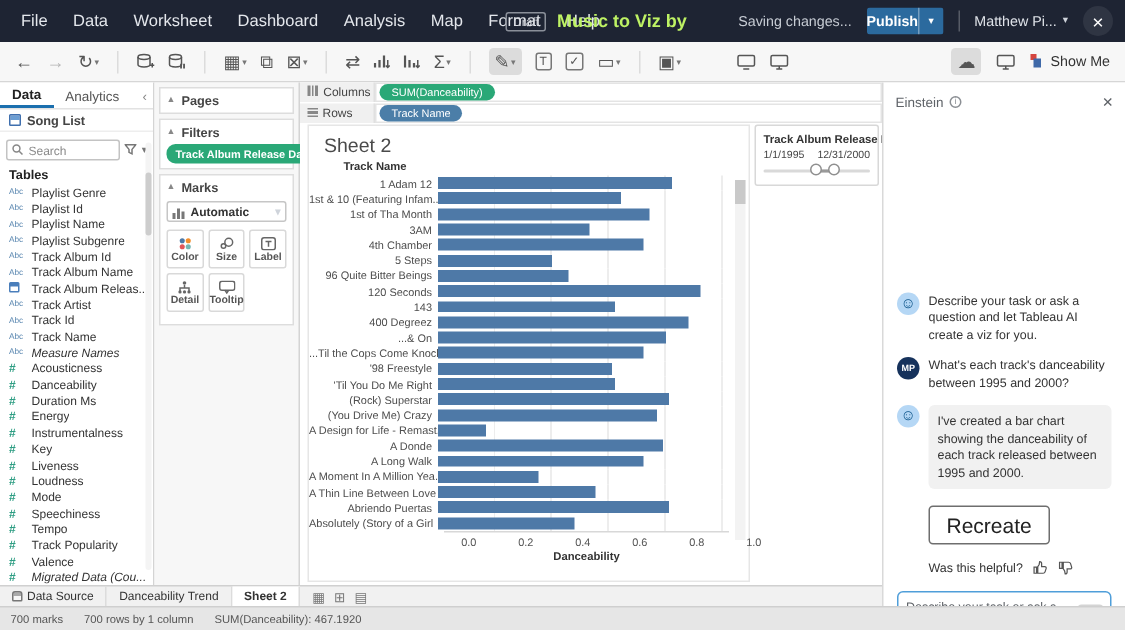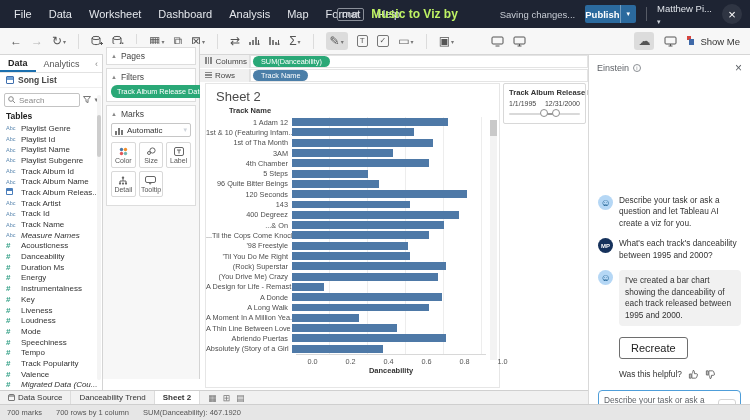--- a/index.html
+++ b/index.html
@@ -13,21 +13,21 @@
   .menu-item{cursor:default;}
   .title-block{position:absolute;left:337px;top:0;height:28px;display:flex;align-items:center;gap:7px;}
   .draft-badge{border:1px solid #8a8f99;border-radius:2px;font-size:8px;padding:1px 4px;color:#d7dae0;}
   .wb-title{font-size:12px;font-weight:bold;color:#bef264;white-space:nowrap;}
   .menubar-right{position:absolute;right:8px;top:0;height:28px;display:flex;align-items:center;gap:10px;}
   .saving{font-size:9.5px;color:#c7ccd4;}
   .publish-btn{display:flex;height:18px;border-radius:2px;overflow:hidden;}
   .publish-main{background:#2b6a9e;color:#fff;font-size:9.5px;font-weight:bold;display:flex;align-items:center;padding:0 0;}
   .publish-caret{background:#2b6a9e;border-left:1px solid rgba(255,255,255,.35);color:#fff;font-size:7px;display:flex;align-items:center;padding:0 6px;}
   .v-divider{width:1px;height:14px;background:rgba(255,255,255,.25);}
-  .user-name{font-size:9.5px;color:#dfe3e9;display:flex;align-items:flex-start;gap:4px;flex-direction:column;}
+  .user-name{font-size:9.5px;color:#dfe3e9;display:flex;align-items:flex-start;gap:4px;}
   .caret{font-size:7px;color:#cfd4db;}
   .win-close{width:20px;height:20px;border-radius:50%;display:flex;align-items:center;justify-content:center;color:#fff;font-size:13px;background:rgba(255,255,255,.08);}
 
   
   .toolbar{position:absolute;left:0;top:28px;width:750px;height:27px;background:#f7f7f7;border-bottom:1px solid #d6d6d6;display:flex;align-items:center;font-size:12px;color:#555;}
   .tb-group{display:flex;align-items:center;gap:9px;margin-left:10px;}
   .tb-ic{display:flex;align-items:center;gap:1px;color:#555;cursor:default;}
   .tb-ic .caret{color:#777;font-size:6px;}
   .tb-sep{width:1px;height:15px;background:#dcdcdc;margin:0 3px;}
   .tb-ic.muted{color:#b5b5b5;}
@@ -56,21 +56,21 @@
   .field-row{display:flex;align-items:center;height:10.7px;padding-left:6px;white-space:nowrap;overflow:hidden;}
   .field-icon{width:15px;flex:none;font-size:5.5px;color:#5a87b0;}
   .field-icon.meas{color:#2f9e84;font-size:8px;font-weight:bold;}
   .field-icon .calbox{display:inline-block;width:7px;height:7px;border:1px solid #4a7ebb;border-top:3px solid #4a7ebb;border-radius:1px;}
   .field-label{font-size:8px;color:#333;overflow:hidden;text-overflow:ellipsis;}
   .field-label.it{font-style:italic;}
   .dp-scroll{position:absolute;right:1px;top:40px;width:4px;height:285px;background:#f4f4f4;border-radius:2px;}
   .dp-thumb{position:absolute;top:20px;width:4px;height:42px;background:#cdcdcd;border-radius:2px;}
 
   
-  .cards-panel{position:absolute;left:103px;top:44px;width:97px;height:335px;background:#f7f7f7;border-right:1px solid #d4d4d4;font-size:8.5px;color:#333;}
+  .cards-panel{position:absolute;left:103px;top:55px;width:97px;height:335px;background:#f7f7f7;border-right:1px solid #d4d4d4;font-size:8.5px;color:#333;font-weight:bold;}
   .card{background:#fff;border:1px solid #ddd;margin:3px 3px 0 3px;padding:3px 4px;}
   .card-header{display:flex;align-items:center;gap:4px;font-size:8.5px;color:#444;}
   .card-header .chev{color:#888;font-size:6px;}
   .pill{display:inline-block;background:#2aa877;color:#fff;font-size:7.3px;border-radius:6px;padding:2px 6px;margin-top:3px;white-space:nowrap;}
   .marks-select{display:flex;align-items:center;gap:3px;border:1px solid #c6c6c6;border-radius:2px;height:14px;margin-top:4px;padding:0 3px;font-size:8px;color:#333;}
   .marks-select .caret{margin-left:auto;}
   .mark-grid{display:grid;grid-template-columns:1fr 1fr 1fr;gap:3px;margin-top:5px;}
   .mark-btn{border:1px solid #d9d9d9;border-radius:2px;height:26px;display:flex;flex-direction:column;align-items:center;justify-content:center;gap:1px;background:#fff;}
   .mark-btn span.lbl{font-size:7px;color:#555;}
   .mini-bars i{display:inline-block;width:2px;background:#777;margin-right:1px;vertical-align:bottom;}
@@ -115,21 +115,21 @@
   .ein-header{display:flex;align-items:center;padding:6px 8px 4px 8px;color:#5f6368;font-size:9px;}
   .info-ic{width:8px;height:8px;border:1px solid #8b8f94;border-radius:50%;font-size:6px;display:inline-flex;align-items:center;justify-content:center;margin-left:4px;color:#8b8f94;}
   .ein-close{margin-left:auto;font-size:12px;color:#5f6368;}
   .messages{margin-top:116px;}
   .msg{display:flex;gap:6px;margin:0 9px 9px 9px;}
   .avatar{width:15px;height:15px;border-radius:50%;flex:none;display:flex;align-items:center;justify-content:center;}
   .avatar.bot{background:#b5d7f5;color:#0b5388;font-size:10px;}
   .avatar.user{background:#16325c;color:#fff;font-size:6px;font-weight:bold;}
   .msg-text{font-size:8.3px;color:#333;line-height:1.38;}
   .msg.bubble .msg-text{background:#f1f1f1;border-radius:4px;padding:5px 6px;}
-  .recreate-btn{margin:2px 0 0 30px;align-self:flex-start;border:1px solid #6e6e6e;border-radius:3px;background:#fff;font-size:11px;color:#222;padding:4px 11px;font-family:inherit;}
+  .recreate-btn{margin:2px 0 0 30px;align-self:flex-start;border:1px solid #6e6e6e;border-radius:3px;background:#fff;font-size:14px;color:#222;padding:4px 11px;font-family:inherit;}
   .feedback{display:flex;align-items:flex-start;gap:6px;margin:10px 0 0 30px;font-size:8.3px;color:#333;}
   .ein-input{position:relative;margin:10px 9px 0 9px;border:1.5px solid #4f9ed9;border-radius:4px;min-height:34px;padding:4px 24px 4px 5px;}
   .ein-input textarea{border:none;outline:none;resize:none;width:100%;height:26px;font-family:inherit;font-size:8.3px;color:#333;background:transparent;}
   .ein-input textarea::placeholder{color:#5f6368;}
   .send-btn{position:absolute;right:4px;top:8px;width:18px;height:18px;border:1px solid #d4d4d4;border-radius:3px;display:flex;align-items:center;justify-content:center;color:#bdbdbd;font-size:9px;background:#fff;}
 
   
   .sheet-tabs{position:absolute;left:0;top:390px;width:588px;height:14px;background:#f1f1f1;border-top:1px solid #d0d0d0;display:flex;align-items:stretch;font-size:8px;color:#333;}
   .sheet-tab{display:flex;align-items:center;gap:3px;padding:0 8px;border-right:1px solid #dcdcdc;}
   .sheet-tab.active{background:#fff;font-weight:bold;}

